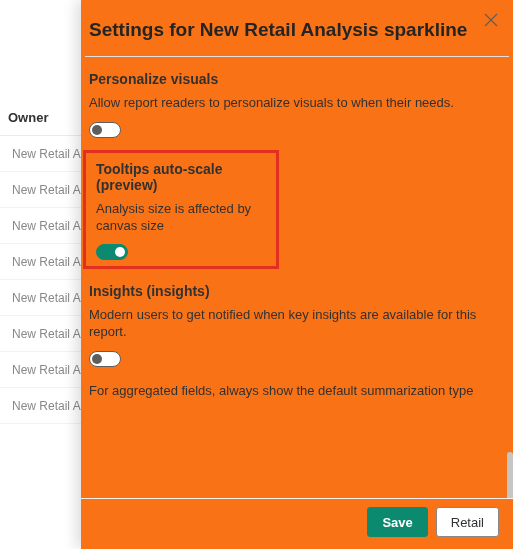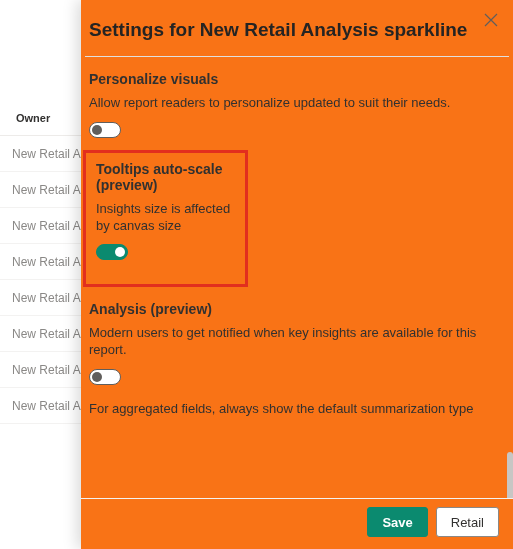--- a/index.html
+++ b/index.html
@@ -17,25 +17,25 @@
 
   
   .bg {
     position: absolute;
     left: 0; top: 0;
     width: 84px;
     height: 549px;
     background: #fff;
   }
   .bg-header {
-    padding: 0 16px;
+    padding: 0 8px;
     height: 36px;
     line-height: 36px;
     font-weight: 600;
-    font-size: 11px;
+    font-size: 13px;
     color: #323130;
     margin-top: 100px;
     border-bottom: 1px solid #edebe9;
   }
   .bg-row {
     padding: 0 12px;
     height: 36px;
     line-height: 36px;
     font-size: 12px;
     color: #8a8886;
@@ -131,23 +131,23 @@
   }
   .toggle.on .knob {
     background: #fff;
     left: auto;
     right: 2px;
   }
 
   
   .hl {
     border: 3px solid #e22f1e;
-    padding: 8px 10px 24px 10px;
+    padding: 8px 10px 6px 10px;
     margin: 4px 0 6px -6px;
-    width: 165px;
+    width: 196px;
   }
   .hl .section-heading { margin-top: 0; }
 
   
   .panel-footer {
     border-top: 1px solid #f3f2f1;
     padding: 8px 14px 12px 0;
     display: flex;
     justify-content: flex-end;
     gap: 8px;
@@ -203,37 +203,37 @@
         </svg>
     </div>
     <div class="panel-title">Settings for New Retail Analysis sparkline</div>
   </div>
   <hr class="divider">
 
   <div class="panel-body">
 
     <div class="section">
       <div class="section-heading">Personalize visuals</div>
-      <div class="section-desc">Allow report readers to personalize updated to suit their needs.</div>
+      <div class="section-desc">Allow report readers to personalize visuals to when their needs.</div>
       <div class="toggle">
           <div class="knob"></div>
         </div>
     </div>
 
 
     <div class="hl">
       <div class="section-heading">Tooltips auto-scale (preview)</div>
-      <div class="section-desc">Insights size is affected by canvas size</div>
+      <div class="section-desc">Analysis size is affected by canvas size</div>
       <div class="toggle on">
           <div class="knob"></div>
         </div>
     </div>
 
     <div class="section">
-      <div class="section-heading">Analysis (preview)</div>
+      <div class="section-heading">Insights (insights)</div>
       <div class="section-desc">Modern users to get notified when key insights are available for this report.</div>
       <div class="toggle">
           <div class="knob"></div>
         </div>
     </div>
 
     <div class="section">
       <div class="section-desc">For aggregated fields, always show the default summarization type</div>
 
     </div>

